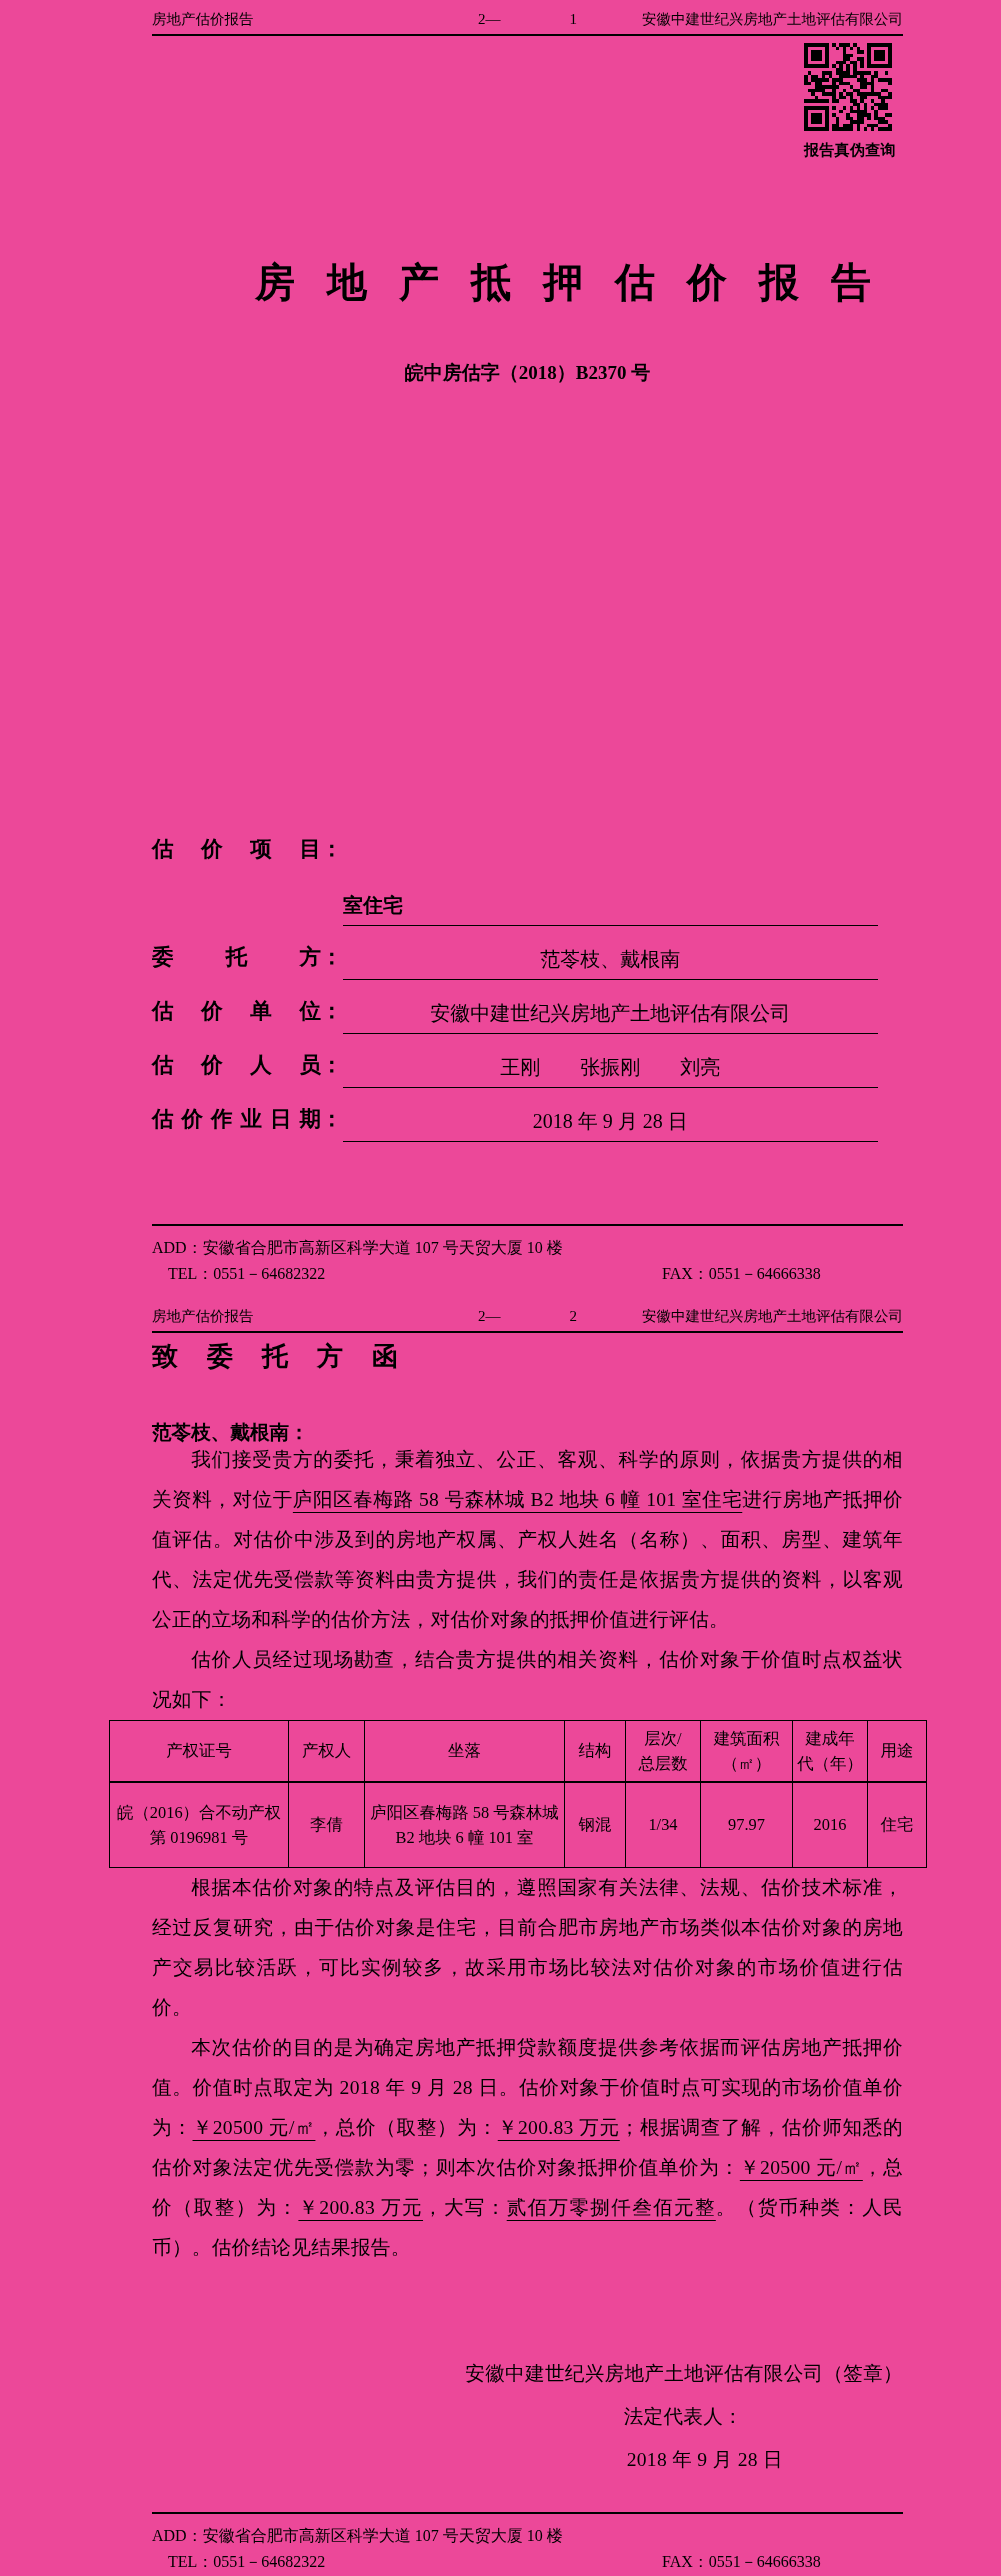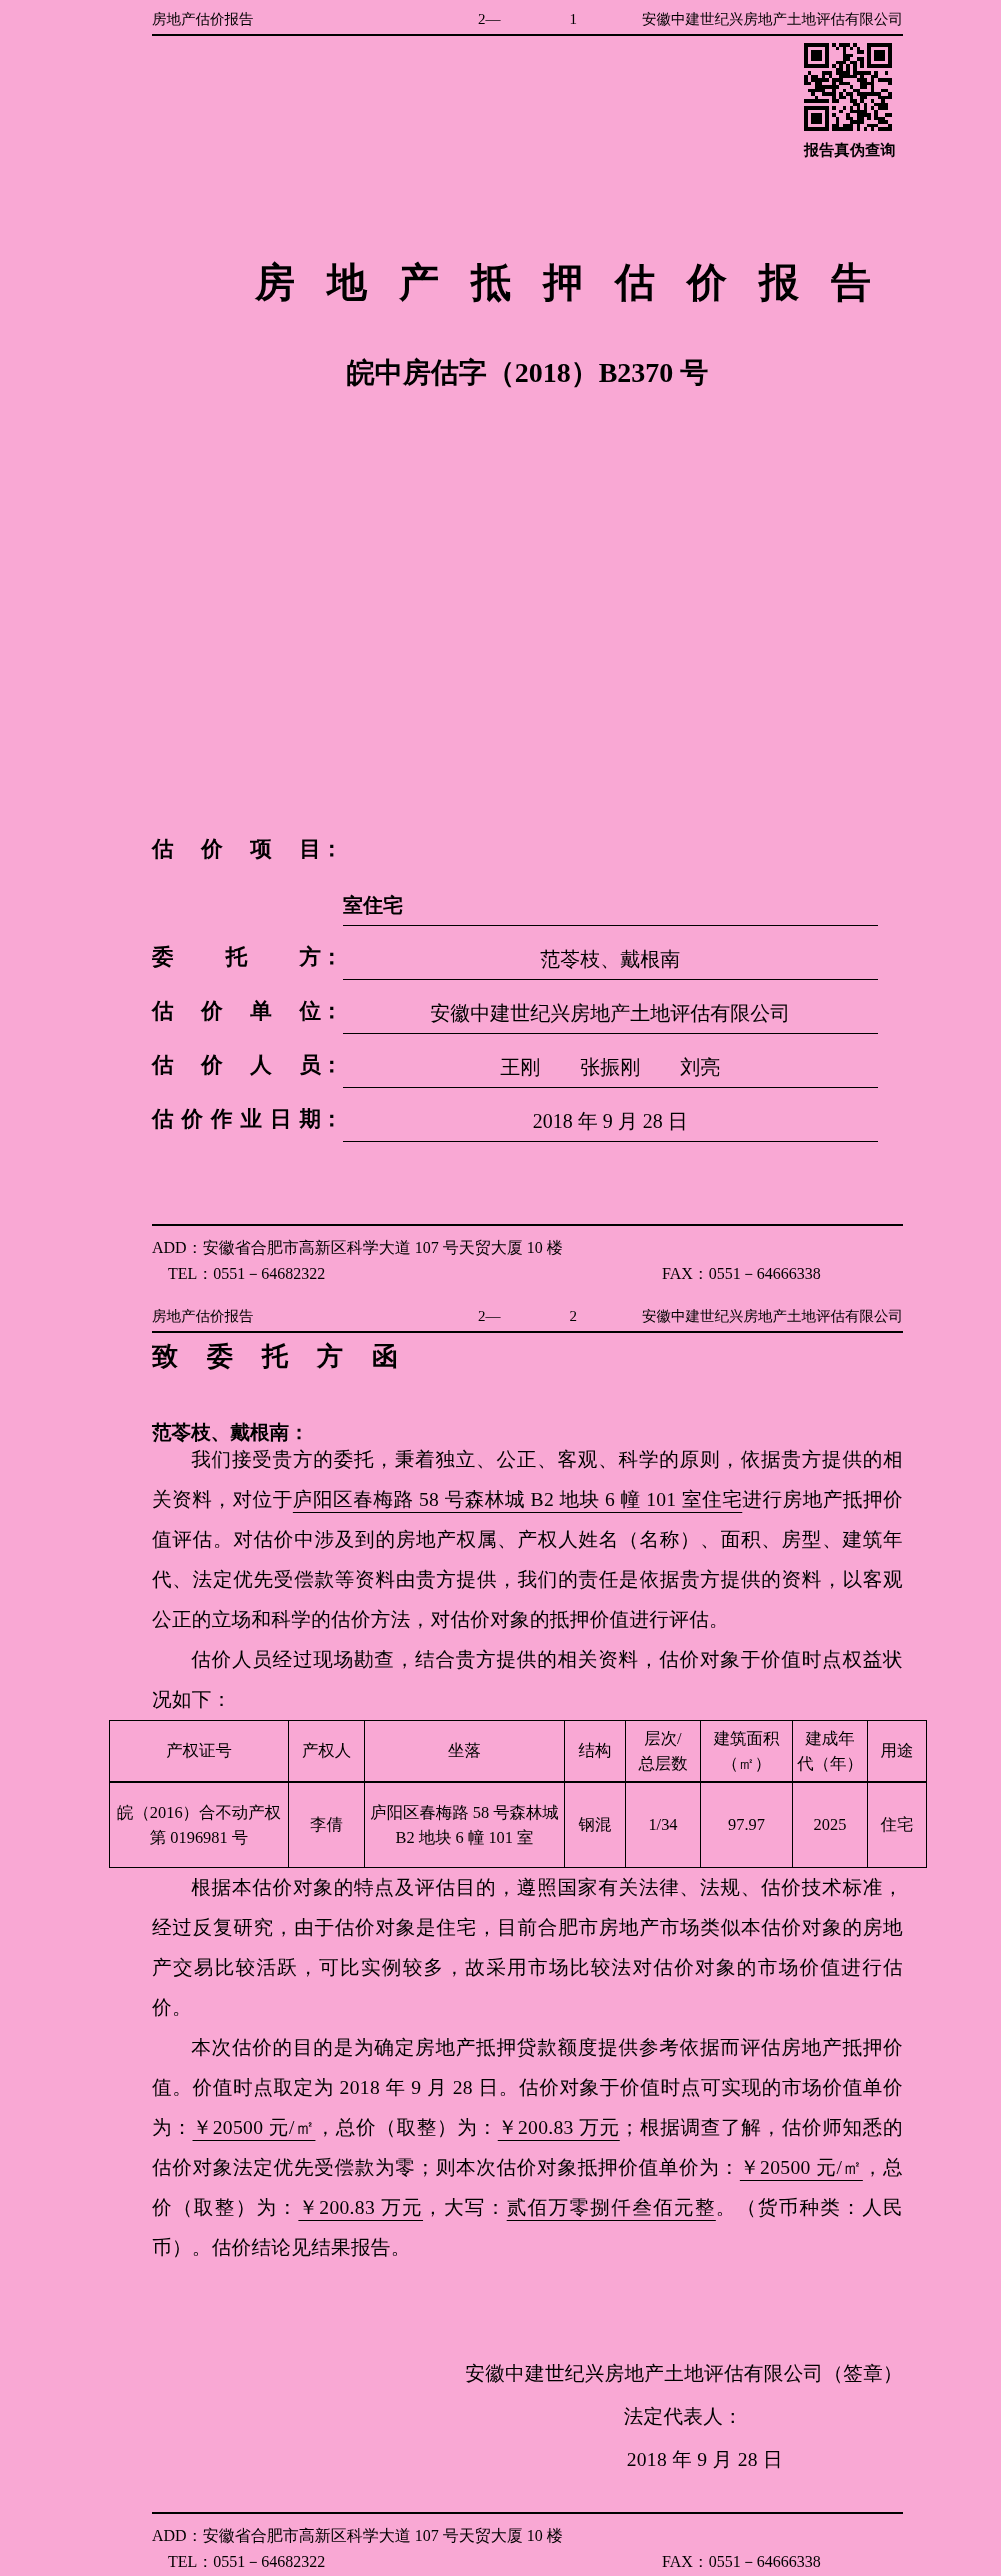--- a/index.html
+++ b/index.html
@@ -1,17 +1,17 @@
 <!DOCTYPE html>
 <html lang="zh" style="font-size:10px"><head>
 <meta charset="utf-8">
 <style>
   html,body{margin:0;padding:0;background:#ffffff;}
   body{font-family:"Liberation Serif","DejaVu Serif",serif;color:#000;}
-  .doc{position:relative;width:1002px;height:2576px;background:#f9a8d4;overflow:hidden;}
+  .doc{position:relative;width:1002px;height:2576px;background:#ec4899;overflow:hidden;}
 
   
   .pg-hdr{position:absolute;left:152px;width:751px;border-bottom:2.5px solid #000;
           padding-bottom:5px;font-size:14.5px;line-height:17.7px;display:flex;align-items:flex-end;}
   .pg-hdr .h-left{flex:1;text-align:left;}
   .pg-hdr .h-center{flex:none;display:flex;gap:69px;font-size:15px;}
   .pg-hdr .h-right{flex:1;text-align:right;}
 
   .pg-ftr{position:absolute;left:152px;width:751px;border-top:2.5px solid #000;
           padding-top:8.8px;font-size:16px;line-height:26.5px;}
@@ -19,21 +19,21 @@
   .ftr-fax{position:absolute;left:494px;top:0;}
 
   
   .qr-block{position:absolute;left:804px;top:43px;width:101px;}
   .qr-caption{margin-top:7.6px;font-size:15px;font-weight:bold;letter-spacing:0.3px;}
 
   
   .big-title{position:absolute;left:152px;top:259px;width:751px;text-align:right;
              font-size:40px;font-weight:bold;letter-spacing:32px;margin-right:-32px;line-height:47px;}
   .doc-no{position:absolute;left:152px;top:360px;width:751px;text-align:center;
-          font-size:28px;font-weight:bold;line-height:25px;}
+          font-size:19px;font-weight:bold;line-height:25px;}
 
   .fields{position:absolute;left:152px;top:818px;width:751px;}
   .f-row{height:54px;display:flex;align-items:flex-end;}
   .f-label{display:inline-block;width:169px;font-size:21.5px;font-weight:bold;
            text-align:justify;text-align-last:justify;padding-bottom:8.8px;}
   .f-colon{font-size:21.5px;font-weight:bold;padding-bottom:8.8px;}
   .f-spacer{display:inline-block;width:191px;}
   .f-value{flex:1;margin-right:25px;border-bottom:1.3px solid #000;text-align:center;
            font-size:20px;padding-bottom:6.3px;white-space:nowrap;}
   .f-value.bold{font-weight:bold;text-align:left;}
@@ -496,21 +496,21 @@
       <tbody>
         <tr>
           <td>皖（2016）合不动产权
 第 0196981 号</td>
           <td>李倩</td>
           <td>庐阳区春梅路 58 号森林城
 B2 地块 6 幢 101 室</td>
           <td>钢混</td>
           <td>1/34</td>
           <td>97.97</td>
-          <td>2025</td>
+          <td>2016</td>
           <td>住宅</td>
         </tr>
       </tbody>
     </table>
 
     <p class="para">根据本估价对象的特点及评估目的，遵照国家有关法律、法规、估价技术标准，经过反复研究，由于估价对象是住宅，目前合肥市房地产市场类似本估价对象的房地产交易比较活跃，可比实例较多，故采用市场比较法对估价对象的市场价值进行估价。</p>
     <p class="para"><span>本次估价的目的是为确定房地产抵押贷款额度提供参考依据而评估房地产抵押价值。价值时点取定为 2018 年 9 月 28 日。估价对象于价值时点可实现的</span><span class="b">市场价值单价为：</span><span class="b u">￥20500 元/㎡</span><span class="b">，总价（取整）为：</span><span class="b u">￥200.83 万元</span><span>；根据调查了解，估价师知悉的估价对象法定优先受偿款为零；则本次估价对象</span><span class="b">抵押价值单价为：</span><span class="b u">￥20500 元/㎡</span><span class="b">，总价（取整）为：</span><span class="b u">￥200.83 万元</span><span class="b">，大写：</span><span class="b u">贰佰万零捌仟叁佰元整</span><span>。（货币种类：人民币）。估价结论见结果报告。</span></p>
 
     <div class="signature">
       <div class="sig1">安徽中建世纪兴房地产土地评估有限公司（签章）</div>

